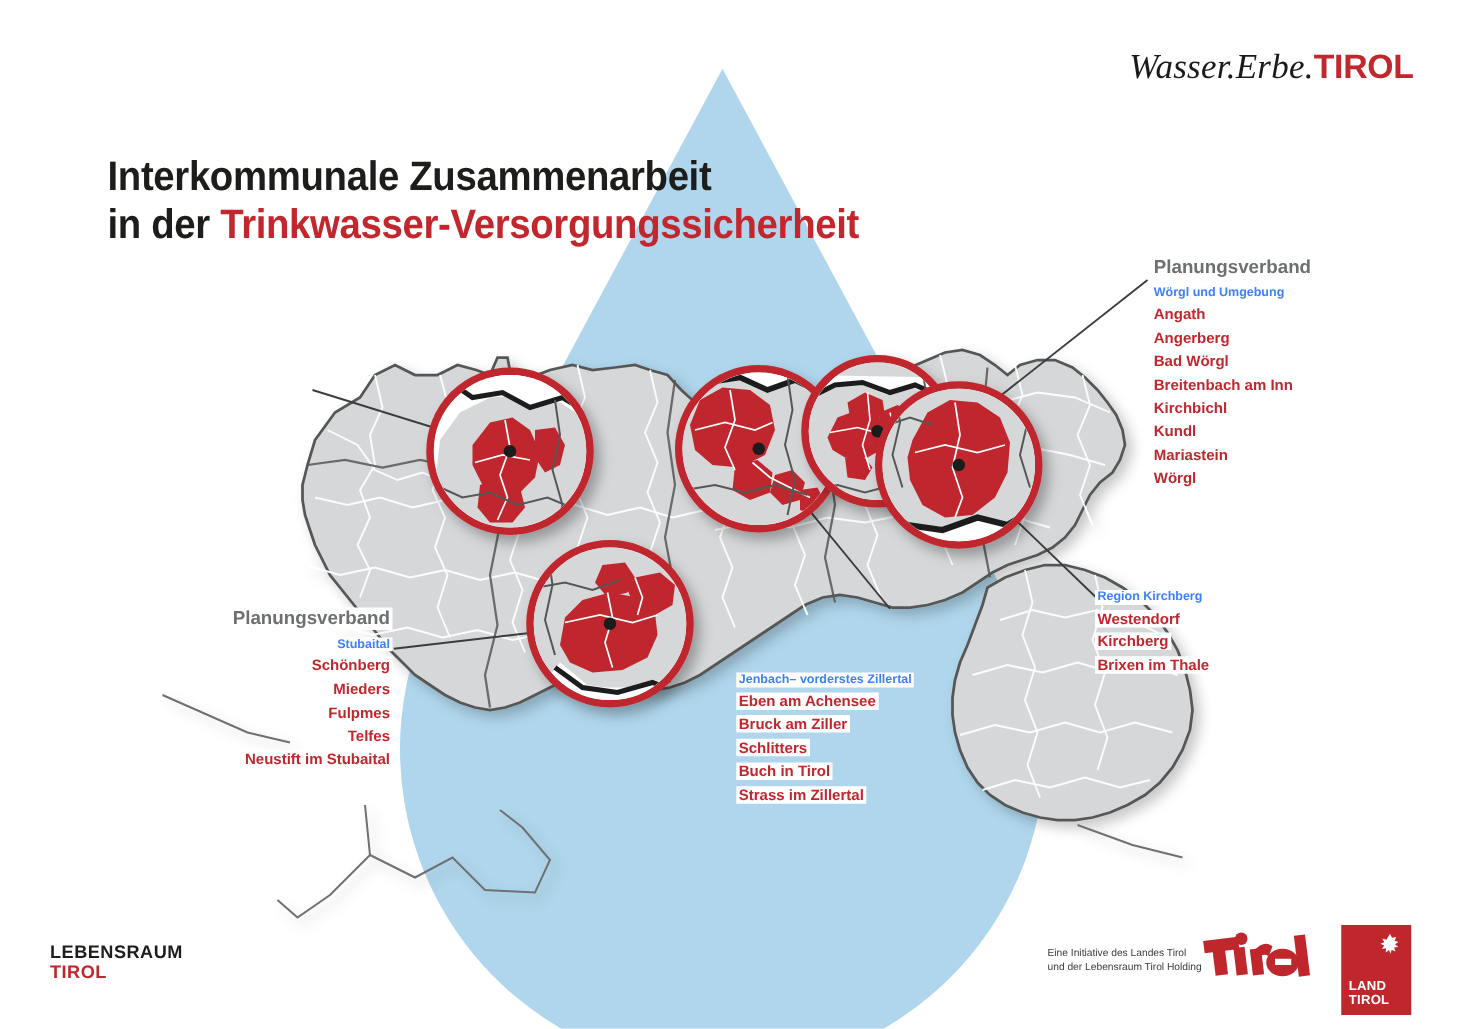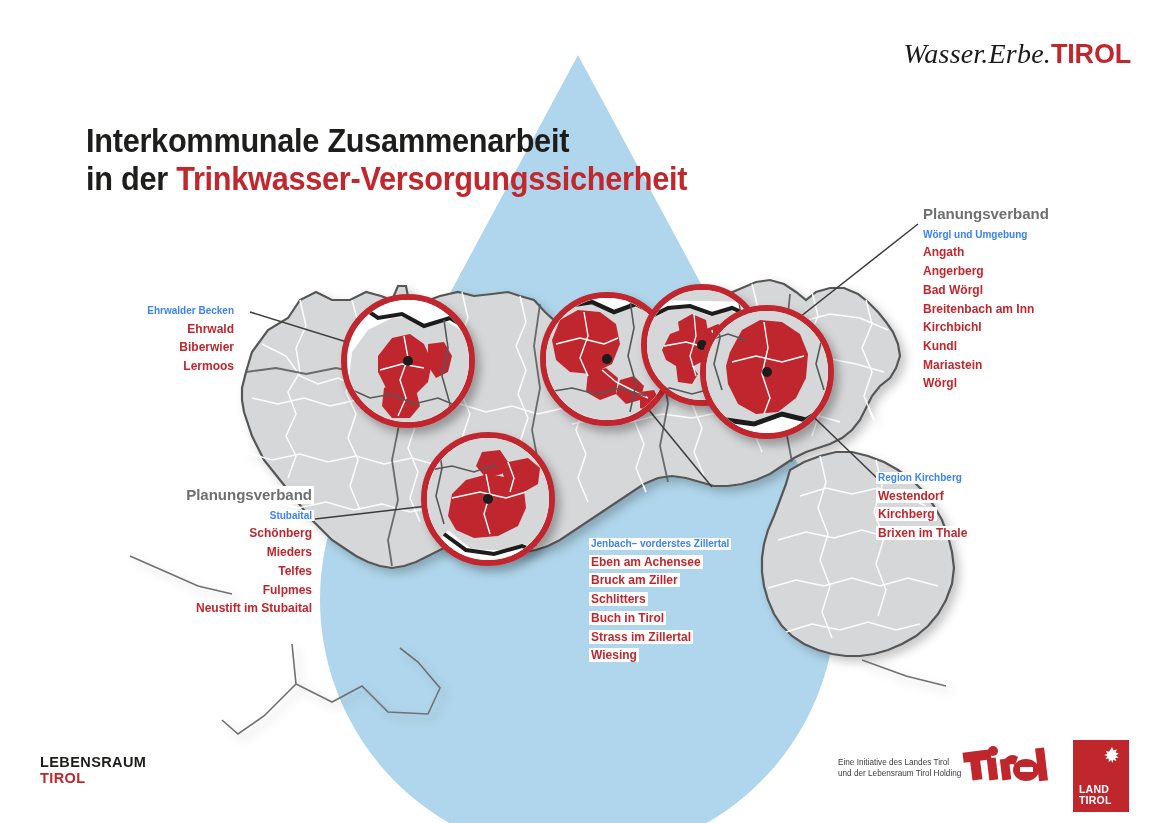--- a/index.html
+++ b/index.html
@@ -284,45 +284,38 @@
 
   <div id="brandmark">
     <span class="w-serif">Wasser.Erbe.</span><span class="w-tirol">TIROL</span>
   </div>
 
   <div id="headline">
     <div class="l1">Interkommunale Zusammenarbeit</div>
     <div class="l2"><span class="plain">in der </span><span class="accent">Trinkwasser-Versorgungssicherheit</span></div>
   </div>
 
-  <div class="lblock right" style="left:36px;top:300px;width:200px;">
-    <div class="row title"><span>Ehrwalder Becken</span></div>
-    <div class="row item"><span>Ehrwald</span></div>
-    <div class="row item"><span>Biberwier</span></div>
-    <div class="row item"><span>Lermoos</span></div>
-  </div>
 
   <div class="lblock right" style="left:80px;top:486px;width:234px;">
     <div class="row kicker"><span>Planungsverband</span></div>
     <div class="row title"><span>Stubaital</span></div>
     <div class="row item"><span>Schönberg</span></div>
     <div class="row item"><span>Mieders</span></div>
+    <div class="row item"><span>Fulpmes</span></div>
     <div class="row item"><span>Telfes</span></div>
-    <div class="row item"><span>Fulpmes</span></div>
     <div class="row item"><span>Neustift im Stubaital</span></div>
   </div>
 
   <div class="lblock left" style="left:589px;top:487px;margin-top:46px;">
     <div class="row title"><span>Jenbach– vorderstes Zillertal</span></div>
     <div class="row item"><span>Eben am Achensee</span></div>
     <div class="row item"><span>Bruck am Ziller</span></div>
     <div class="row item"><span>Schlitters</span></div>
     <div class="row item"><span>Buch in Tirol</span></div>
     <div class="row item"><span>Strass im Zillertal</span></div>
-    <div class="row item"><span>Wiesing</span></div>
   </div>
 
   <div class="lblock left" style="left:921px;top:205px;">
     <div class="row kicker"><span>Planungsverband</span></div>
     <div class="row title"><span>Wörgl und Umgebung</span></div>
     <div class="row item"><span>Angath</span></div>
     <div class="row item"><span>Angerberg</span></div>
     <div class="row item"><span>Bad Wörgl</span></div>
     <div class="row item"><span>Breitenbach am Inn</span></div>
     <div class="row item"><span>Kirchbichl</span></div>

